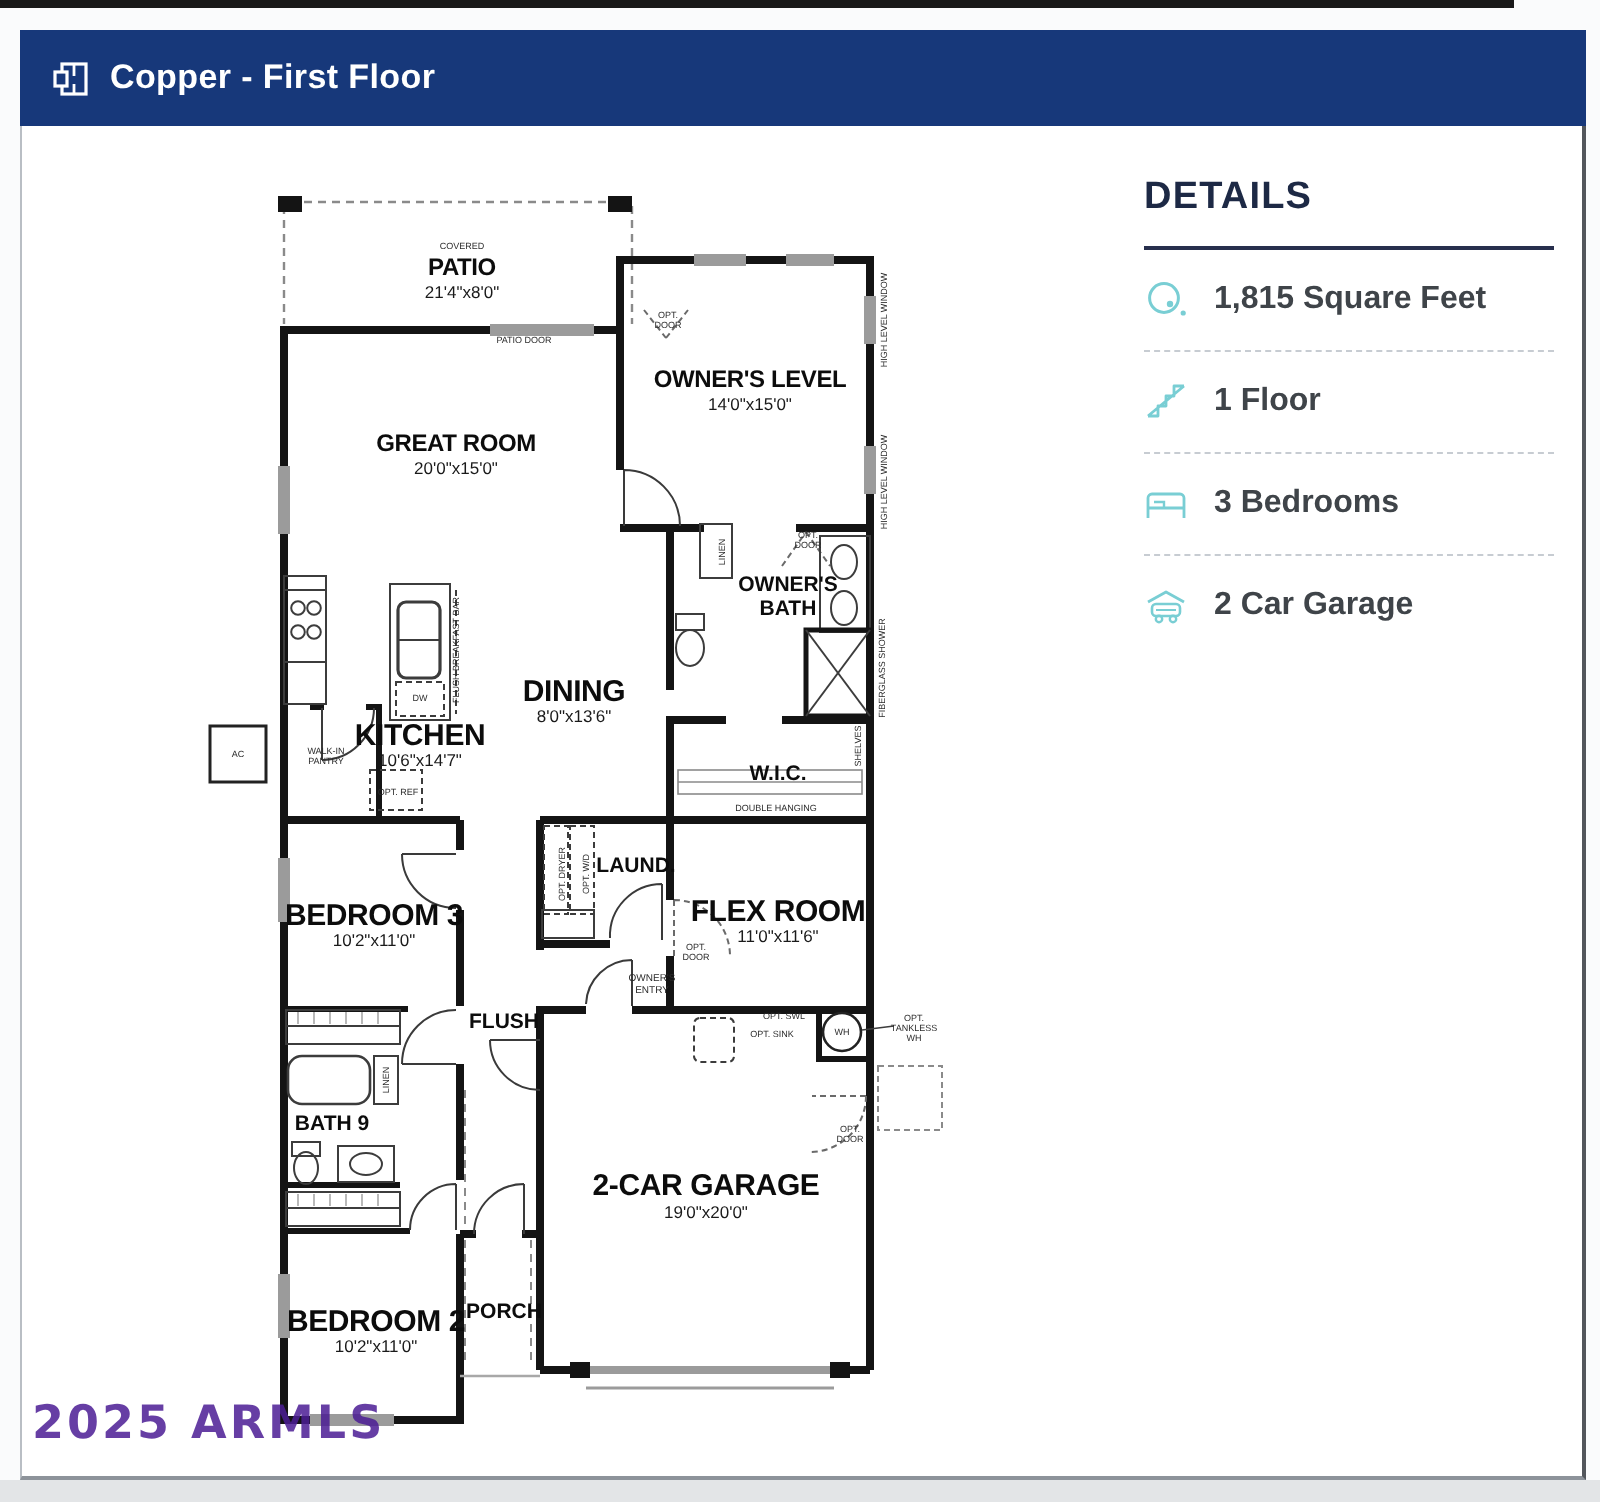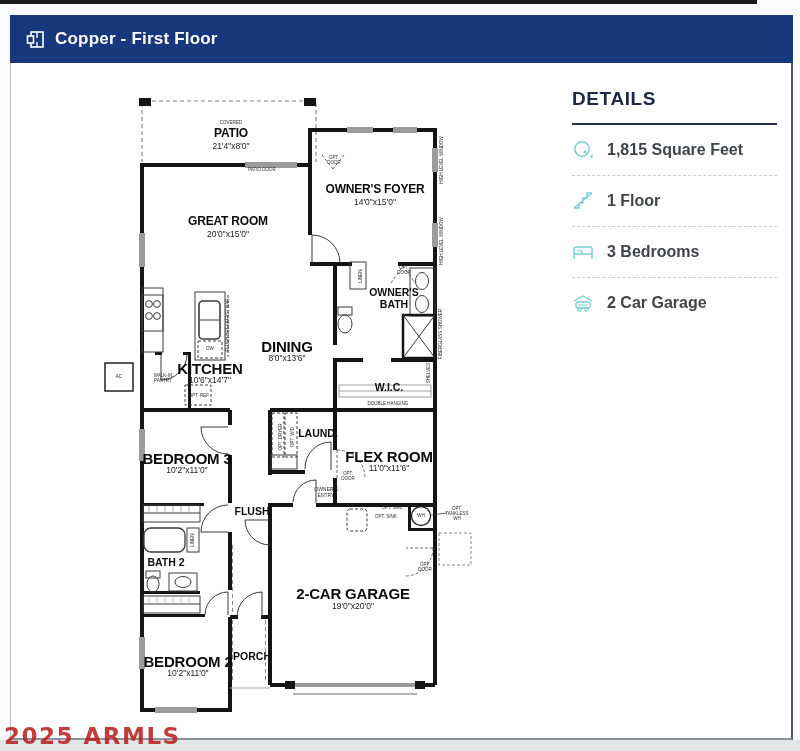--- a/index.html
+++ b/index.html
@@ -34,22 +34,22 @@
   .fp{position:absolute;transform:translate(-50%,-50%);white-space:nowrap;text-align:center;
       color:#0c0c0c;line-height:1.12;}
   .fp.room{font-weight:700;font-size:15px;letter-spacing:-0.2px;}
   .fp.room-lg{font-weight:700;font-size:12px;letter-spacing:-0.2px;}
   .fp.dims{font-weight:400;font-size:8.5px;color:#1a1a1a;}
   .fp.mid{font-weight:700;font-size:10.5px;}
   .fp.tiny{font-weight:400;font-size:5px;color:#2c2c2c;}
   .fp.micro{font-weight:400;font-size:4.5px;color:#2c2c2c;}
   .fp.wrap{white-space:normal;}
   .fp.vert{transform:translate(-50%,-50%) rotate(-90deg);}
-  .watermark{position:absolute;left:4px;top:699px;font-size:23px;font-weight:700;color:#b91c1c;
-    letter-spacing:1.5px;opacity:.85;font-family:"DejaVu Sans",sans-serif;z-index:9;margin-top:24px;}
+  .watermark{position:absolute;left:16px;top:699px;font-size:23px;font-weight:700;color:#4c1d95;
+    letter-spacing:1.5px;opacity:.85;font-family:"DejaVu Sans",sans-serif;z-index:9;}
 </style>
 </head>
 <body>
 
 <div class="top-strip"></div>
 <div class="card"></div>
 
 <div class="header">
   <svg class="hicon" viewBox="0 0 19 19">
     <rect x="5" y="2" width="12" height="15" fill="none" stroke="#ffffff" stroke-width="1.6"></rect>
@@ -258,21 +258,21 @@
 </svg>
 
 <div class="fp micro" style="left:231px;top:123px">COVERED</div>
 <div class="fp room-lg" style="left:231px;top:134px">PATIO</div>
 <div class="fp dims" style="left:231px;top:147px">21'4"x8'0"</div>
 <div class="fp micro" style="left:262px;top:170px">PATIO DOOR</div>
 
 <div class="fp room-lg" style="left:228px;top:222px">GREAT ROOM</div>
 <div class="fp dims" style="left:228px;top:235px">20'0"x15'0"</div>
 
-<div class="fp room-lg" style="left:375px;top:190px">OWNER'S FOYER</div>
+<div class="fp room-lg" style="left:375px;top:190px">OWNER'S LEVEL</div>
 <div class="fp dims" style="left:375px;top:203px">14'0"x15'0"</div>
 
 <div class="fp room" style="left:287px;top:347px">DINING</div>
 <div class="fp dims" style="left:287px;top:359px">8'0"x13'6"</div>
 
 <div class="fp room" style="left:210px;top:369px">KITCHEN</div>
 <div class="fp dims" style="left:210px;top:381px">10'6"x14'7"</div>
 
 <div class="fp mid wrap" style="left:394px;top:299px;width:58px">OWNER'S BATH</div>
 <div class="fp mid" style="left:389px;top:388px">W.I.C.</div>
@@ -282,21 +282,21 @@
 <div class="fp micro vert" style="left:193px;top:540px">LINEN</div>
 
 <div class="fp mid" style="left:318px;top:434px">LAUND.</div>
 <div class="fp room" style="left:389px;top:457px">FLEX ROOM</div>
 <div class="fp dims" style="left:389px;top:469px">11'0"x11'6"</div>
 <div class="fp mid" style="left:252px;top:512px">FLUSH</div>
 <div class="fp tiny wrap" style="left:326px;top:493px;width:34px">OWNER'S ENTRY</div>
 
 <div class="fp room" style="left:187px;top:459px">BEDROOM 3</div>
 <div class="fp dims" style="left:187px;top:471px">10'2"x11'0"</div>
-<div class="fp mid" style="left:166px;top:563px">BATH 2</div>
+<div class="fp mid" style="left:166px;top:563px">BATH 9</div>
 <div class="fp room" style="left:188px;top:662px">BEDROOM 2</div>
 <div class="fp dims" style="left:188px;top:674px">10'2"x11'0"</div>
 <div class="fp mid" style="left:252px;top:657px">PORCH</div>
 
 <div class="fp room" style="left:353px;top:594px">2-CAR GARAGE</div>
 <div class="fp dims" style="left:353px;top:607px">19'0"x20'0"</div>
 
 <div class="fp micro wrap" style="left:163px;top:378px;width:26px">WALK-IN PANTRY</div>
 <div class="fp micro" style="left:199px;top:396px">OPT. REF</div>
 <div class="fp micro wrap" style="left:334px;top:160px;width:20px">OPT. DOOR</div>

